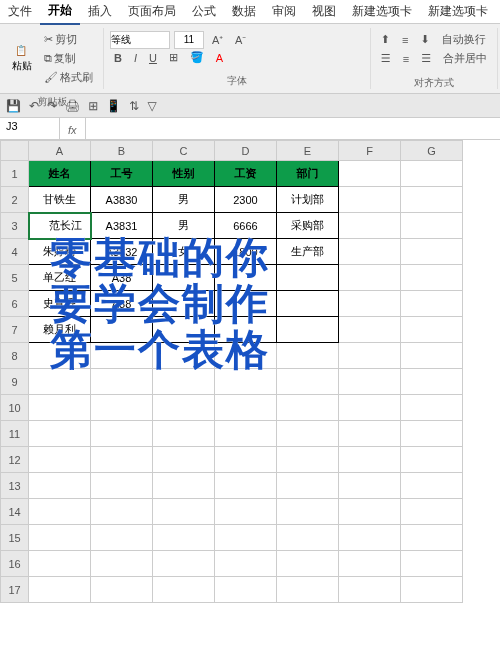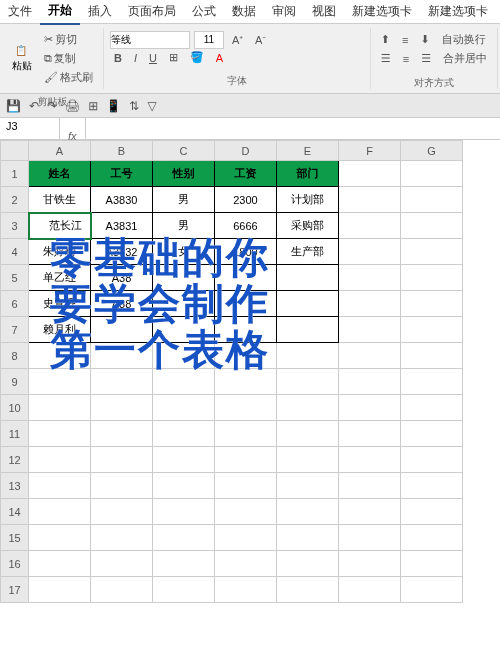--- a/index.html
+++ b/index.html
@@ -9,29 +9,29 @@
 .tab { padding: 4px 8px; color: #333; cursor: pointer; }
 .tab.active { color: #000; font-weight: bold; border-bottom: 2px solid #2b579a; }
 
 .ribbon { display: flex; background: #f0f0f0; padding: 4px 2px; border-bottom: 1px solid #ccc; font-size: 10px; height: 70px; }
 .rgroup { display: flex; flex-direction: column; justify-content: space-between; border-right: 1px solid #ddd; padding: 2px 6px; }
 .rgroup-label { text-align: center; color: #666; font-size: 10px; margin-top: 8px; }
 .rrow { display: flex; align-items: center; gap: 4px; }
 .rbtn { padding: 2px 4px; color: #555; cursor: pointer; font-size: 11px; display: flex; align-items: center; gap: 2px; }
 .ricon { width: 14px; height: 14px; display: inline-block; }
 .paste-big { display: flex; flex-direction: column; align-items: center; padding: 2px 4px; }
-.font-select { width: 80px; height: 18px; font-size: 10px; border: 1px solid #ccc; }
+.font-select { width: 60px; height: 18px; font-size: 10px; border: 1px solid #ccc; }
 .size-select { width: 30px; height: 18px; font-size: 10px; border: 1px solid #ccc; text-align: center; }
 
 .qat { display: flex; background: #e8e8e8; padding: 3px 6px; gap: 8px; font-size: 12px; border-bottom: 1px solid #ccc; height: 24px; align-items: center; }
 .qat-item { color: #555; cursor: pointer; }
 
 .namebox-row { display: flex; border-bottom: 1px solid #ccc; height: 22px; font-size: 11px; }
 .namebox { width: 60px; border-right: 1px solid #ccc; padding: 2px 6px; background: #fff; }
-.fx { padding: 12px 8px; border-right: 1px solid #ccc; color: #666; font-style: italic; }
+.fx { padding: 6px 8px; border-right: 1px solid #ccc; color: #666; font-style: italic; }
 .formula-bar { flex: 1; padding: 2px 6px; background: #fff; }
 
 .grid-wrap { position: relative; }
 .grid { border-collapse: collapse; font-size: 11px; }
 .grid th, .grid td { border: 1px solid #ccc; text-align: center; background: #fff; }
 .grid th { background: #e8e8e8; color: #555; font-weight: normal; }
 .col-head { height: 20px; width: 62px; }
 .row-head { width: 28px; height: 26px; }
 .corner { width: 28px; height: 20px; }
 

